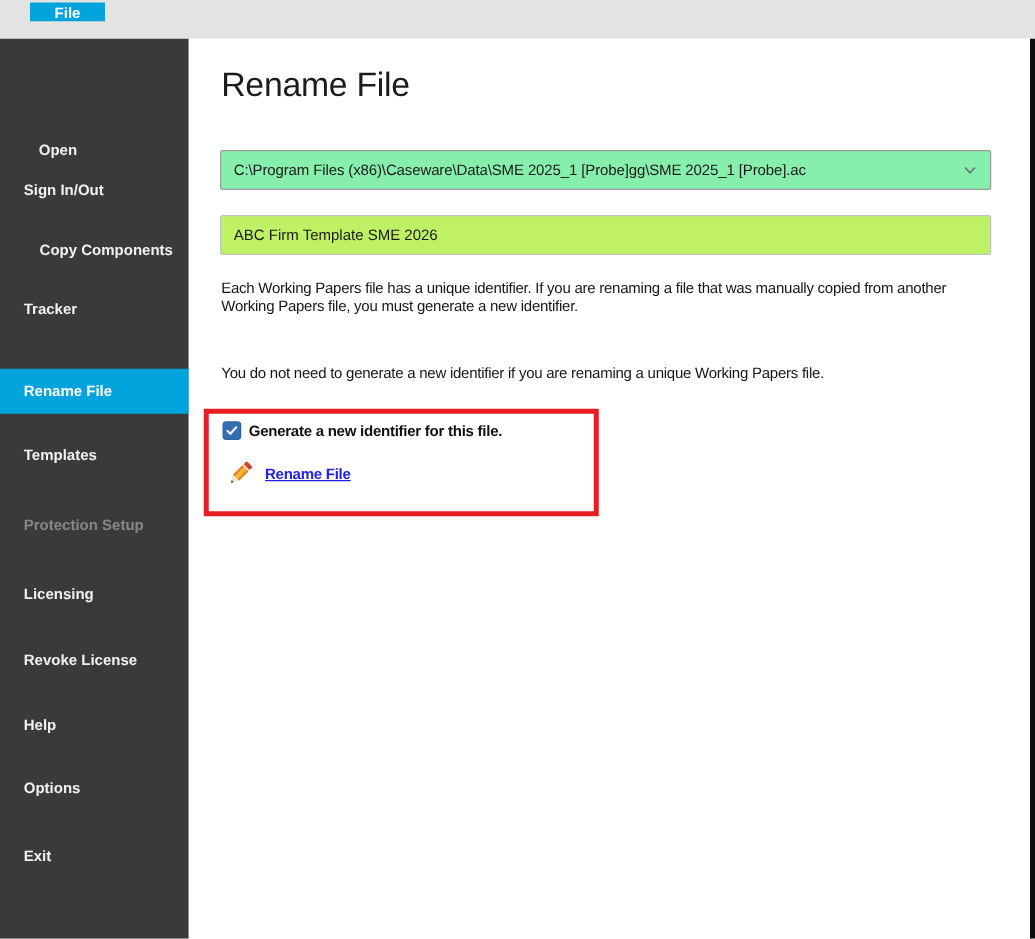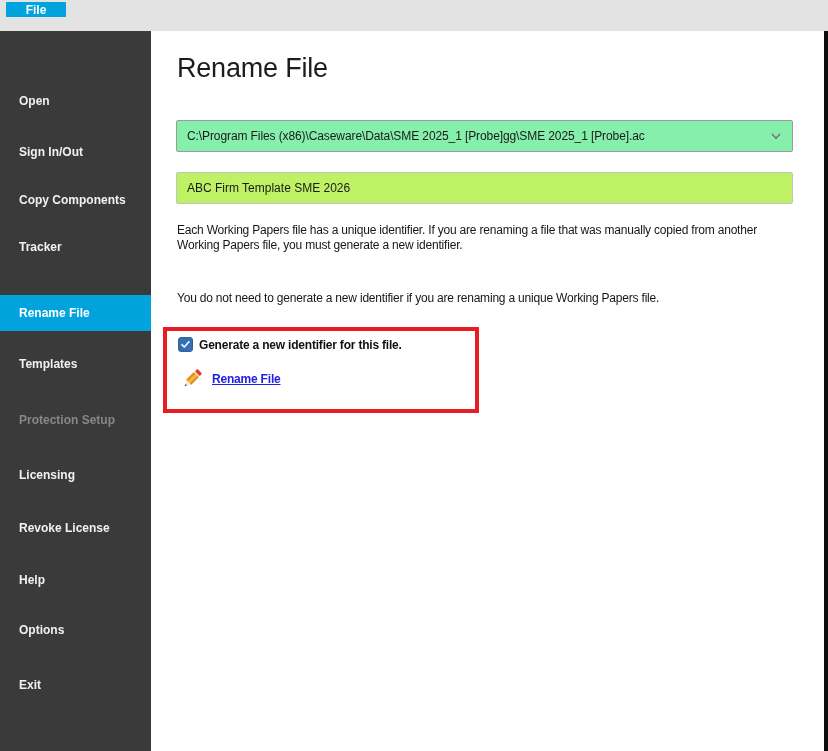--- a/index.html
+++ b/index.html
@@ -10,21 +10,21 @@
     position: relative;
     overflow: hidden;
   }
 
   
   .top-strip {
     position: absolute; left: 0; top: 0; width: 828px; height: 31px;
     background: #e3e3e4;
   }
   .file-tab {
-    position: absolute; left: 6px; top: 2px; width: 60px; height: 15px;
+    position: absolute; left: 24px; top: 2px; width: 60px; height: 15px;
     background: #00a3dc; color: #ffffff;
     font-size: 12px; font-weight: 600;
     display: flex; align-items: center; justify-content: center;
     cursor: default;
   }
 
   
   .sidebar {
     position: absolute; left: 0; top: 31px; width: 151px; height: 720px;
     background: #3a3a3a;
@@ -32,23 +32,23 @@
   .nav-item {
     position: absolute; left: 0; width: 151px; height: 36px;
     line-height: 36px; padding-left: 19px;
     color: #f1f1f1; font-size: 12px; font-weight: 600;
     white-space: nowrap; cursor: default;
   }
   .nav-item.selected { background: #00a3dc; color: #ffffff; }
   .nav-item.disabled { color: #878787; }
 
   .nav-0  { top: 12px; }
-  .nav-1  { top: 52px; }
+  .nav-1  { top: 71px; margin-left: 12px; }
   .nav-2  { top: 103px; }
-  .nav-3  { top: 151px; }
+  .nav-3  { top: 151px; text-align: center; }
   .nav-4  { top: 198px; }
   .nav-5  { top: 264px; }
   .nav-6  { top: 315px; }
   .nav-7  { top: 371px; }
   .nav-8  { top: 426px; }
   .nav-9  { top: 479px; }
   .nav-10 { top: 531px; }
   .nav-11 { top: 581px; }
   .nav-12 { top: 636px; }
 

